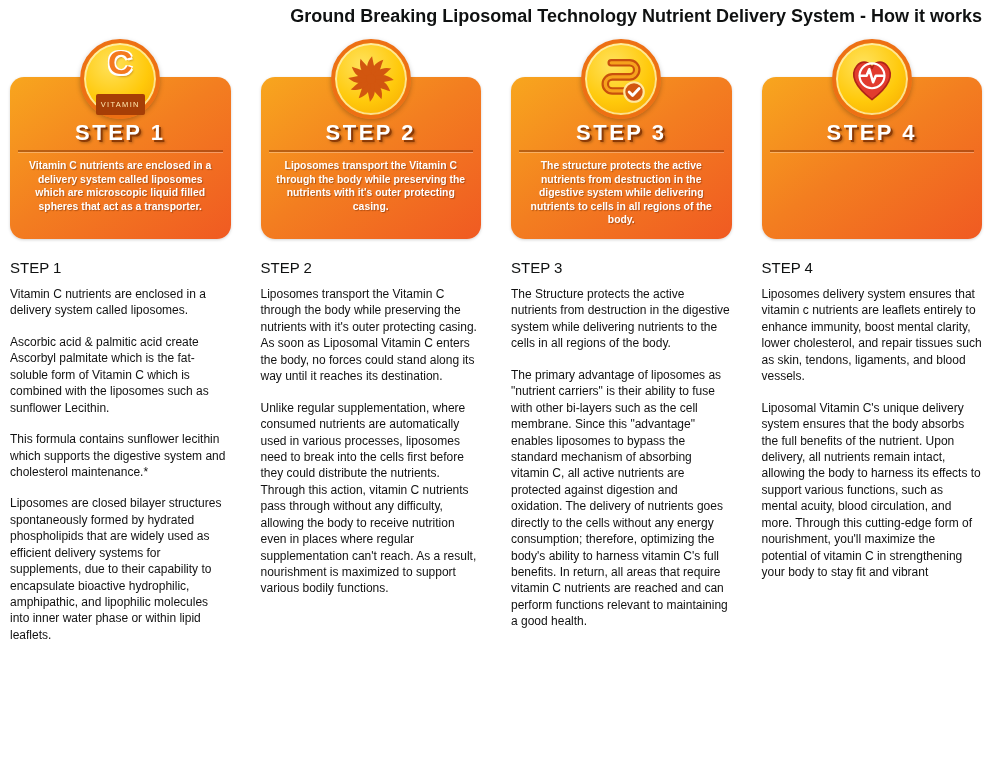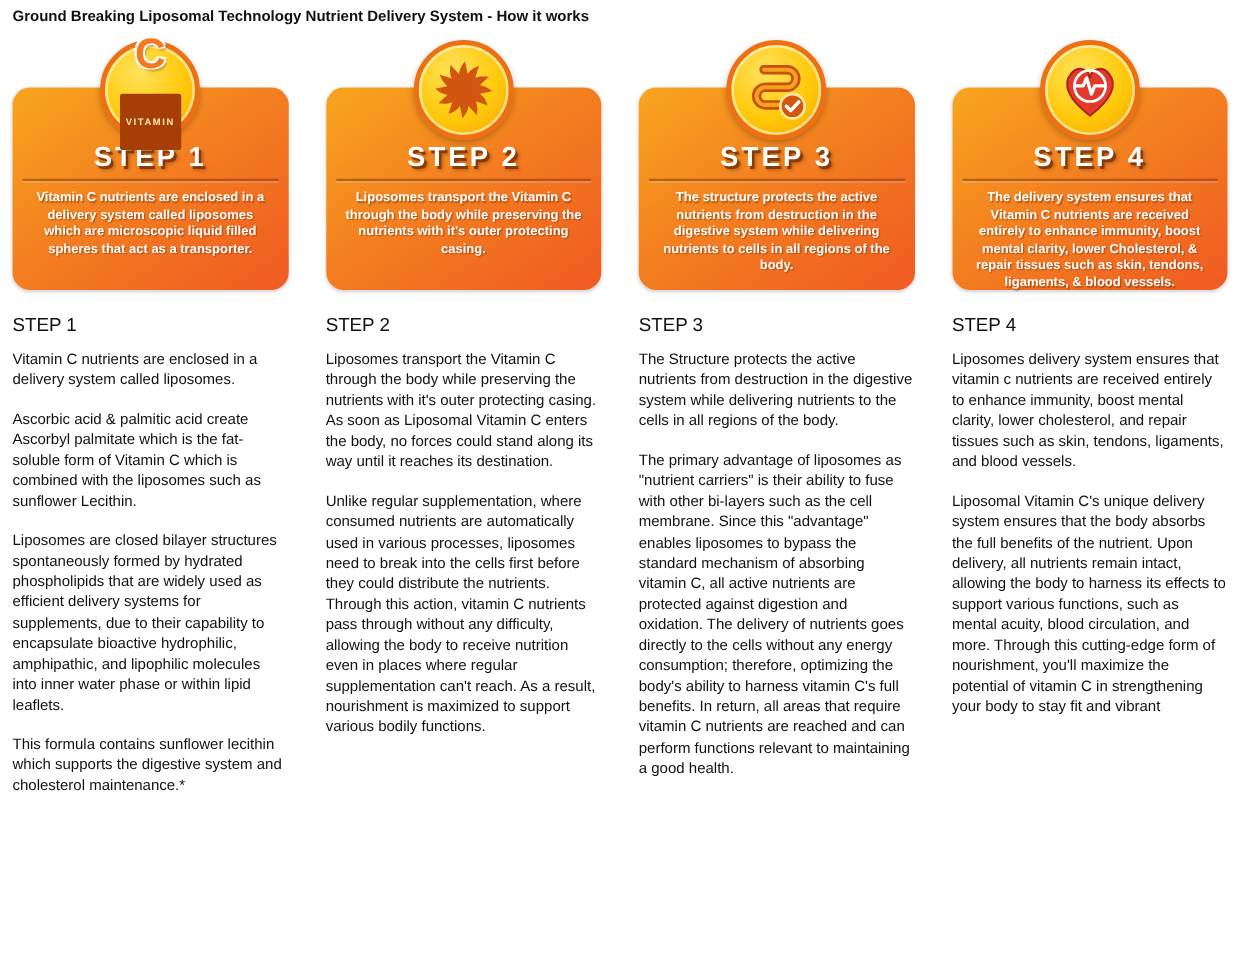--- a/index.html
+++ b/index.html
@@ -4,22 +4,23 @@
 <style>
   * { box-sizing: border-box; }
   html, body { margin: 0; padding: 0; background: #fff; }
   body {
     width: 992px; height: 762px; overflow: hidden;
     font-family: "Liberation Sans", sans-serif;
     color: #0F1111;
   }
   .page { padding: 6px 10px 0; }
   .page-title {
-    font-size: 12px; font-weight: 700; margin: 0 0 12px;
+    font-size: 18px; font-weight: 700; margin: 0 0 12px;
     color: #0F1111;
+    text-align: right;
   }
   .columns {
     display: grid; grid-template-columns: repeat(4, 1fr);
     column-gap: 30px; margin-top: 10px;
   }
   .badge-row { display: flex; justify-content: center; position: relative; z-index: 2; }
   .badge {
     width: 80px; height: 80px; border-radius: 50%;
     background: radial-gradient(circle at 38% 30%, #FFE25C 0%, #FFC90B 55%, #F5A300 100%);
     border: 4px solid #ED7014;
@@ -52,22 +53,22 @@
   
   .vc-icon { display: flex; flex-direction: column; align-items: center; margin-top: 3px; }
   .vc-letter {
     font-size: 34px; font-weight: 800; color: #F4791F; line-height: .95;
     text-shadow: -1.5px -1.5px 0 #fff, 1.5px -1.5px 0 #fff,
                  -1.5px 1.5px 0 #fff, 1.5px 1.5px 0 #fff,
                  2px 3px 2px rgba(140,60,0,.4);
   }
   .vc-banner {
     margin-top: 15px; background: #A63E06; color: #FFE9B0;
-    font-size: 7.5px; font-weight: 700; letter-spacing: 1.3px;
-    padding: 18px 5px; border-radius: 2px;
+    font-size: 7.5px; font-weight: 400; letter-spacing: 1.3px;
+    padding: 6px 5px; border-radius: 2px;
   }
   .icon-svg { width: 52px; height: 52px; display: block; }
 </style>
 </head>
 <body>
 
 <div class="page">
   <h1 class="page-title">Ground Breaking Liposomal Technology Nutrient Delivery System - How it works</h1>
 
   <div class="columns">
@@ -82,22 +83,22 @@
         </div>
       </div>
       <div class="card">
         <div class="card-step">STEP 1</div>
         <div class="card-rule"></div>
         <div class="card-text">Vitamin C nutrients are enclosed in a delivery system called liposomes which are  microscopic liquid filled spheres  that act as a transporter.</div>
       </div>
       <h2 class="section-heading">STEP 1</h2>
       <p class="para">Vitamin C nutrients are enclosed in a delivery system called liposomes.</p>
       <p class="para">Ascorbic acid &amp; palmitic acid create Ascorbyl palmitate which is the fat-soluble form of Vitamin C which is combined with the liposomes such as sunflower Lecithin.</p>
+      <p class="para">This formula contains sunflower lecithin which supports the digestive system and cholesterol maintenance.*</p>
       <p class="para">Liposomes are closed bilayer structures spontaneously formed by hydrated phospholipids that are widely used as efficient delivery systems for supplements, due to their capability to encapsulate bioactive hydrophilic, amphipathic, and lipophilic molecules into inner water phase or within lipid leaflets.</p>
-      <p class="para">This formula contains sunflower lecithin which supports the digestive system and cholesterol maintenance.*</p>
     </section>
 
     <section class="col">
       <div class="badge-row">
         <div class="badge">
           <svg class="icon-svg" viewBox="0 0 48 48" xmlns="http://www.w3.org/2000/svg" xmlns:xlink="http://www.w3.org/1999/xlink">
             <defs>
               <path id="petal" d="M24 23 C18 17 20 8 25 3 C26 10 29 16 26 23 Z" fill="#D2560F"></path>
             </defs>
             <use xlink:href="#petal" href="#petal"></use>
@@ -153,21 +154,20 @@
           <svg class="icon-svg" viewBox="0 0 48 48" xmlns="http://www.w3.org/2000/svg">
             <path d="M24 43 C8 31 3.5 20 10 12 C15 6 23 8 24 15 C25 8 33 6 38 12 C44.5 20 40 31 24 43 Z" fill="#E23B2E" stroke="#B02318" stroke-width="1.5"></path>
             <circle cx="24" cy="21" r="11.5" fill="none" stroke="#fff" stroke-width="2"></circle>
             <polyline points="13,21 19,21 21.5,15 25,27 27.5,21 35,21" fill="none" stroke="#fff" stroke-width="2.4" stroke-linecap="round" stroke-linejoin="round"></polyline>
           </svg>
         </div>
       </div>
       <div class="card">
         <div class="card-step">STEP 4</div>
         <div class="card-rule"></div>
-        <div class="card-text">The delivery system ensures that Vitamin C nutrients are received entirely to enhance immunity, boost mental clarity, lower Cholesterol, &amp; repair tissues such as skin, tendons, ligaments, &amp; blood vessels.</div>
       </div>
       <h2 class="section-heading">STEP 4</h2>
-      <p class="para">Liposomes delivery system ensures that vitamin c nutrients are received entirely to enhance immunity, boost mental clarity, lower cholesterol, and repair tissues such as skin, tendons, ligaments, and blood vessels.</p>
+      <p class="para">Liposomes delivery system ensures that vitamin c nutrients are leaflets entirely to enhance immunity, boost mental clarity, lower cholesterol, and repair tissues such as skin, tendons, ligaments, and blood vessels.</p>
       <p class="para">Liposomal Vitamin C's unique delivery system ensures that the body absorbs the full benefits of the nutrient. Upon delivery, all nutrients remain intact, allowing the body to harness its effects to support various functions, such as mental acuity, blood circulation, and more. Through this cutting-edge form of nourishment, you'll maximize the potential of vitamin C in strengthening your body to stay fit and vibrant</p>
     </section>
 
   </div>
 </div>
 
 </body></html>

